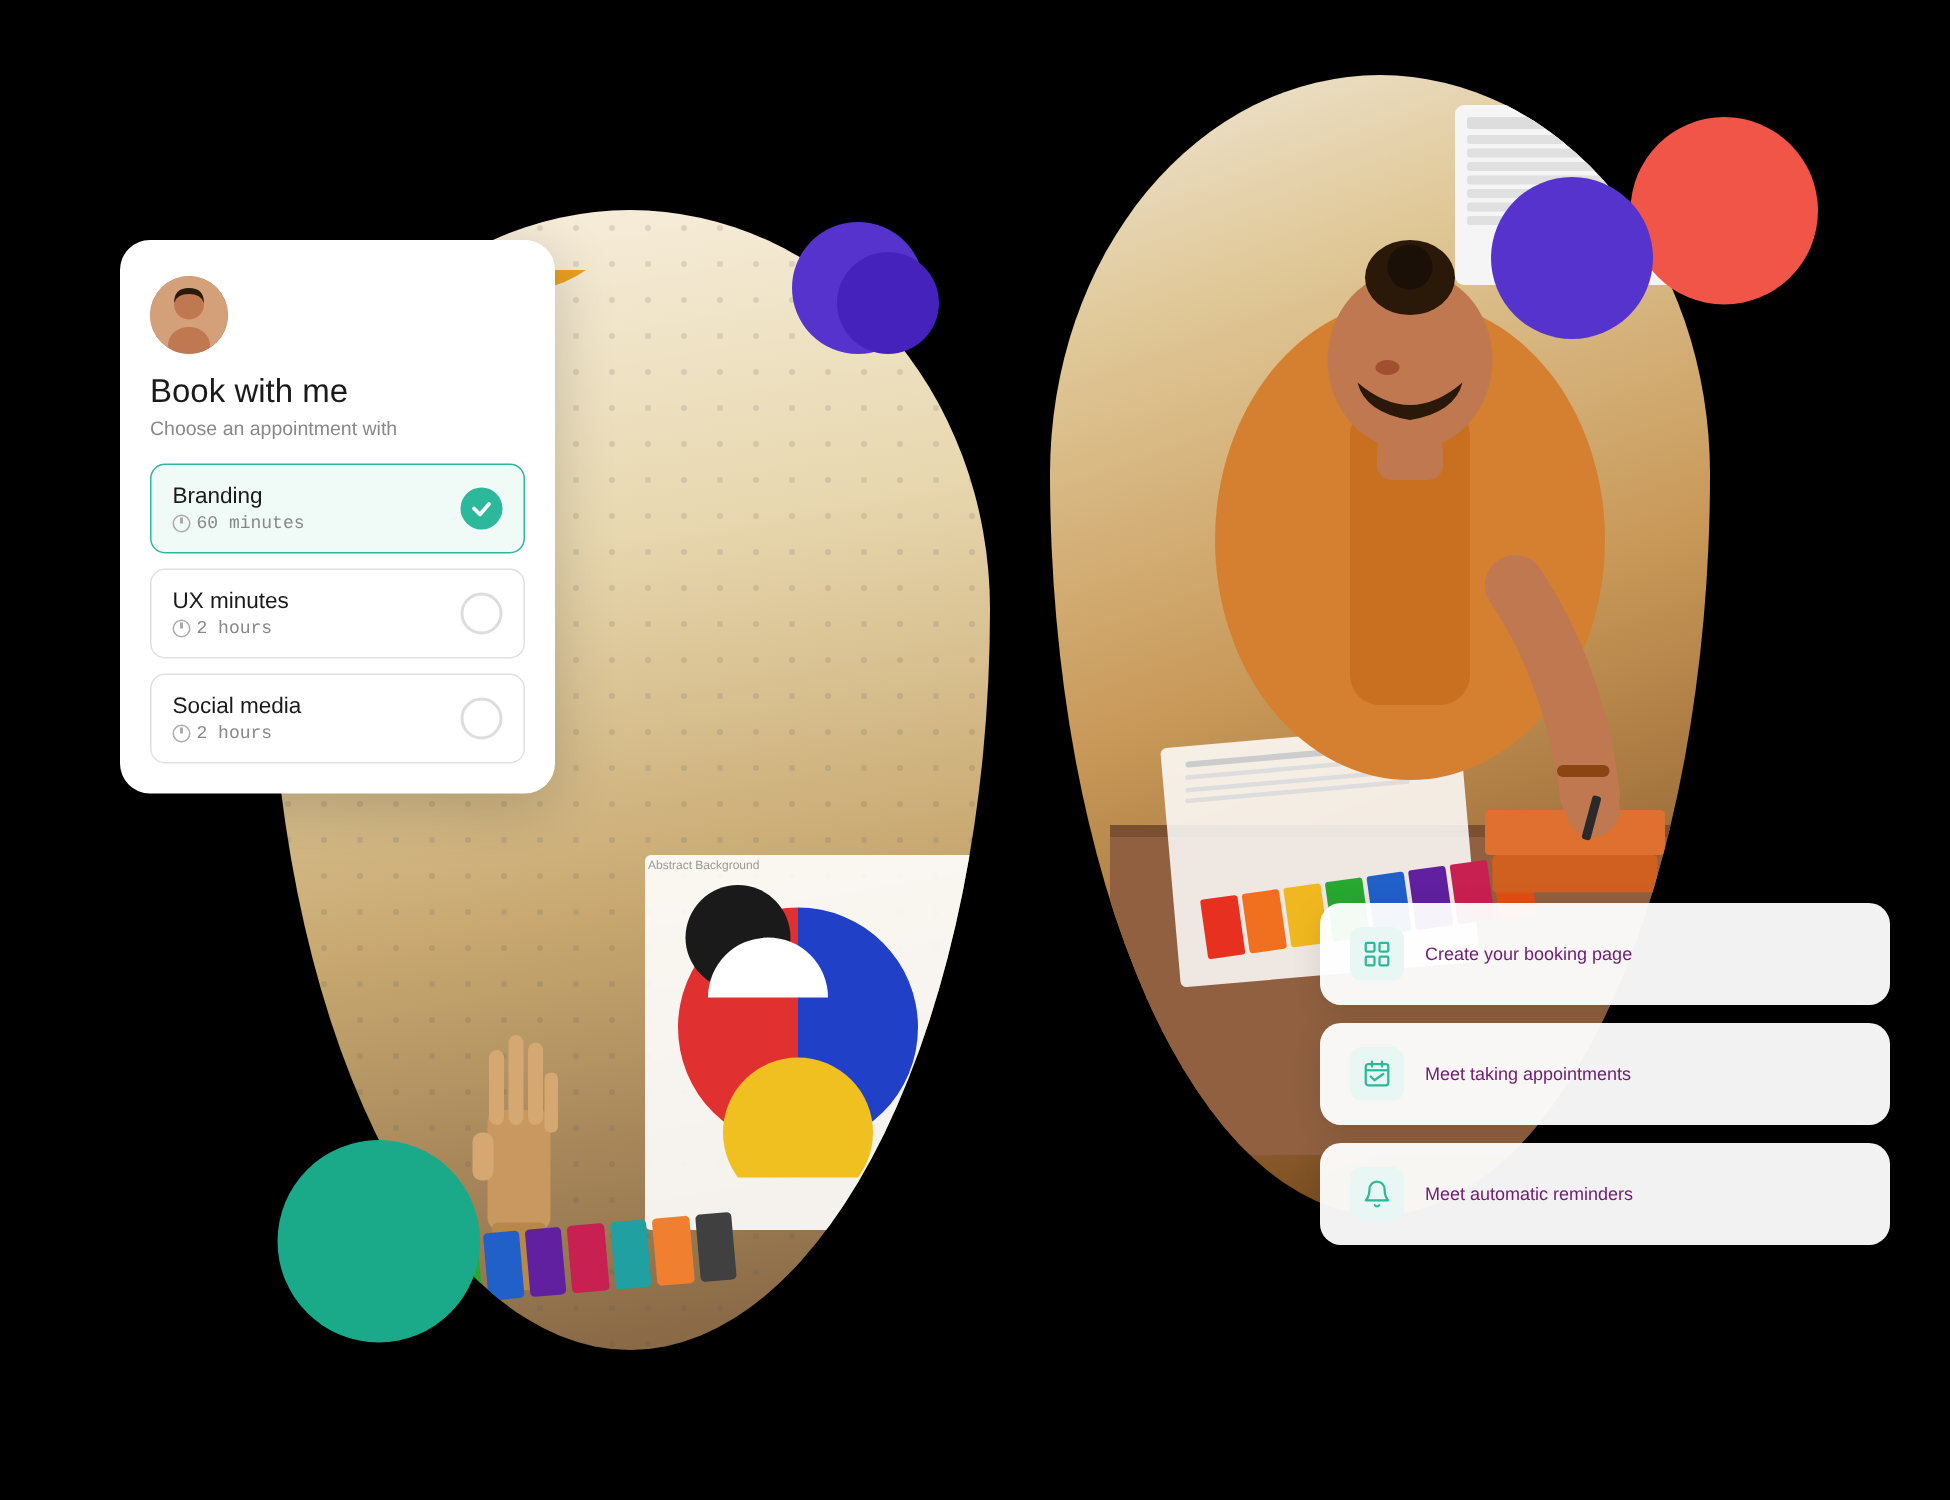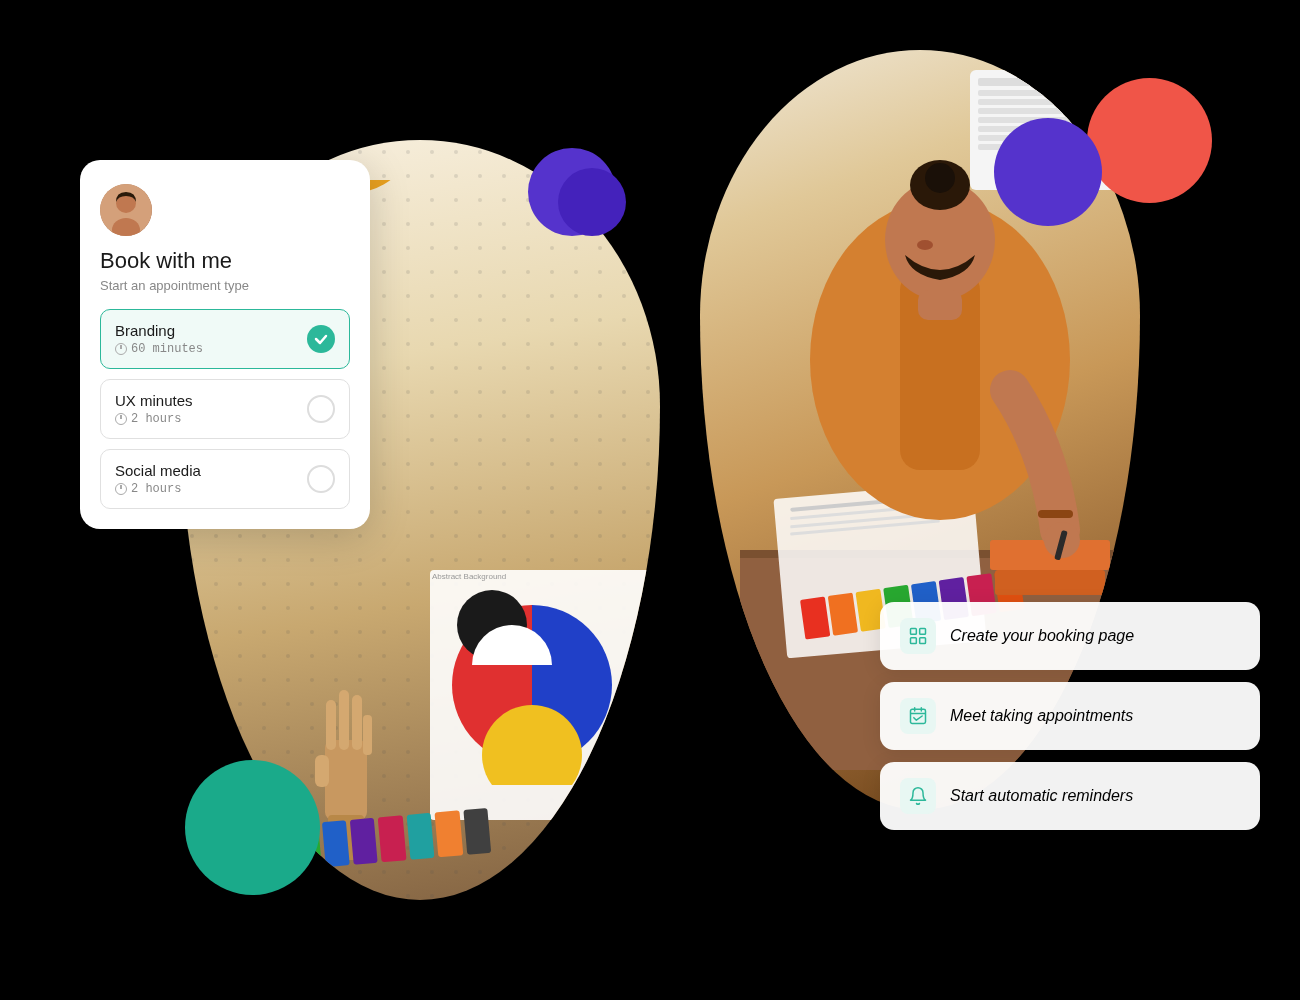--- a/index.html
+++ b/index.html
@@ -179,24 +179,23 @@
     }
 
     .feature-icon svg {
       width: 20px; height: 20px;
       stroke: #2cb89a;
       fill: none;
       stroke-width: 1.8;
     }
 
     .feature-text {
-      font-size: 16px;
+      font-size: 12px;
       font-weight: 500;
-      color: #000000;
-      font-style: italic;
+      color: #701a75;
     }
 
     
     .photo-sim-left {
       position: absolute;
       left: 100px;
       top: 60px;
       width: 480px;
       height: 760px;
       border-radius: 50% 50% 50% 50% / 35% 35% 65% 65%;
@@ -353,21 +352,21 @@
 
           <circle cx="26" cy="19" r="10" fill="#c07850"></circle>
 
           <ellipse cx="26" cy="46" rx="14" ry="12" fill="#c07850"></ellipse>
 
           <path d="M16,18 Q16,8 26,8 Q36,8 36,18 Q34,12 26,12 Q18,12 16,18" fill="#2a1a0a"></path>
         </svg>
       </div>
 
       <div class="card-title">Book with me</div>
-      <div class="card-subtitle">Start an appointment type</div>
+      <div class="card-subtitle">Choose an appointment with</div>
 
       <div class="appointment-list">
 
         <div class="appt-item selected">
           <div class="appt-info">
             <span class="appt-name">Branding</span>
             <span class="appt-duration">
               <span class="clock-icon"></span>
               60 minutes
             </span>
@@ -507,21 +506,21 @@
         <span class="feature-text">Meet taking appointments</span>
       </div>
 
       <div class="feature-card">
         <div class="feature-icon">
           <svg xmlns="http://www.w3.org/2000/svg" viewBox="0 0 24 24">
             <path d="M18 8A6 6 0 0 0 6 8c0 7-3 9-3 9h18s-3-2-3-9" stroke="#2cb89a" stroke-width="1.8" stroke-linecap="round" stroke-linejoin="round" fill="none"></path>
             <path d="M13.73 21a2 2 0 0 1-3.46 0" stroke="#2cb89a" stroke-width="1.8" stroke-linecap="round" stroke-linejoin="round" fill="none"></path>
           </svg>
         </div>
-        <span class="feature-text">Start automatic reminders</span>
+        <span class="feature-text">Meet automatic reminders</span>
       </div>
 
 
     </div>
 
   </div>
 
   <div style="position:absolute;top:148px;left:528px;width:88px;height:88px;border-radius:50%;background:#5533cc;z-index:5;"></div>
   <div style="position:absolute;top:168px;left:558px;width:68px;height:68px;border-radius:50%;background:#4422bb;z-index:6;"></div>
 

